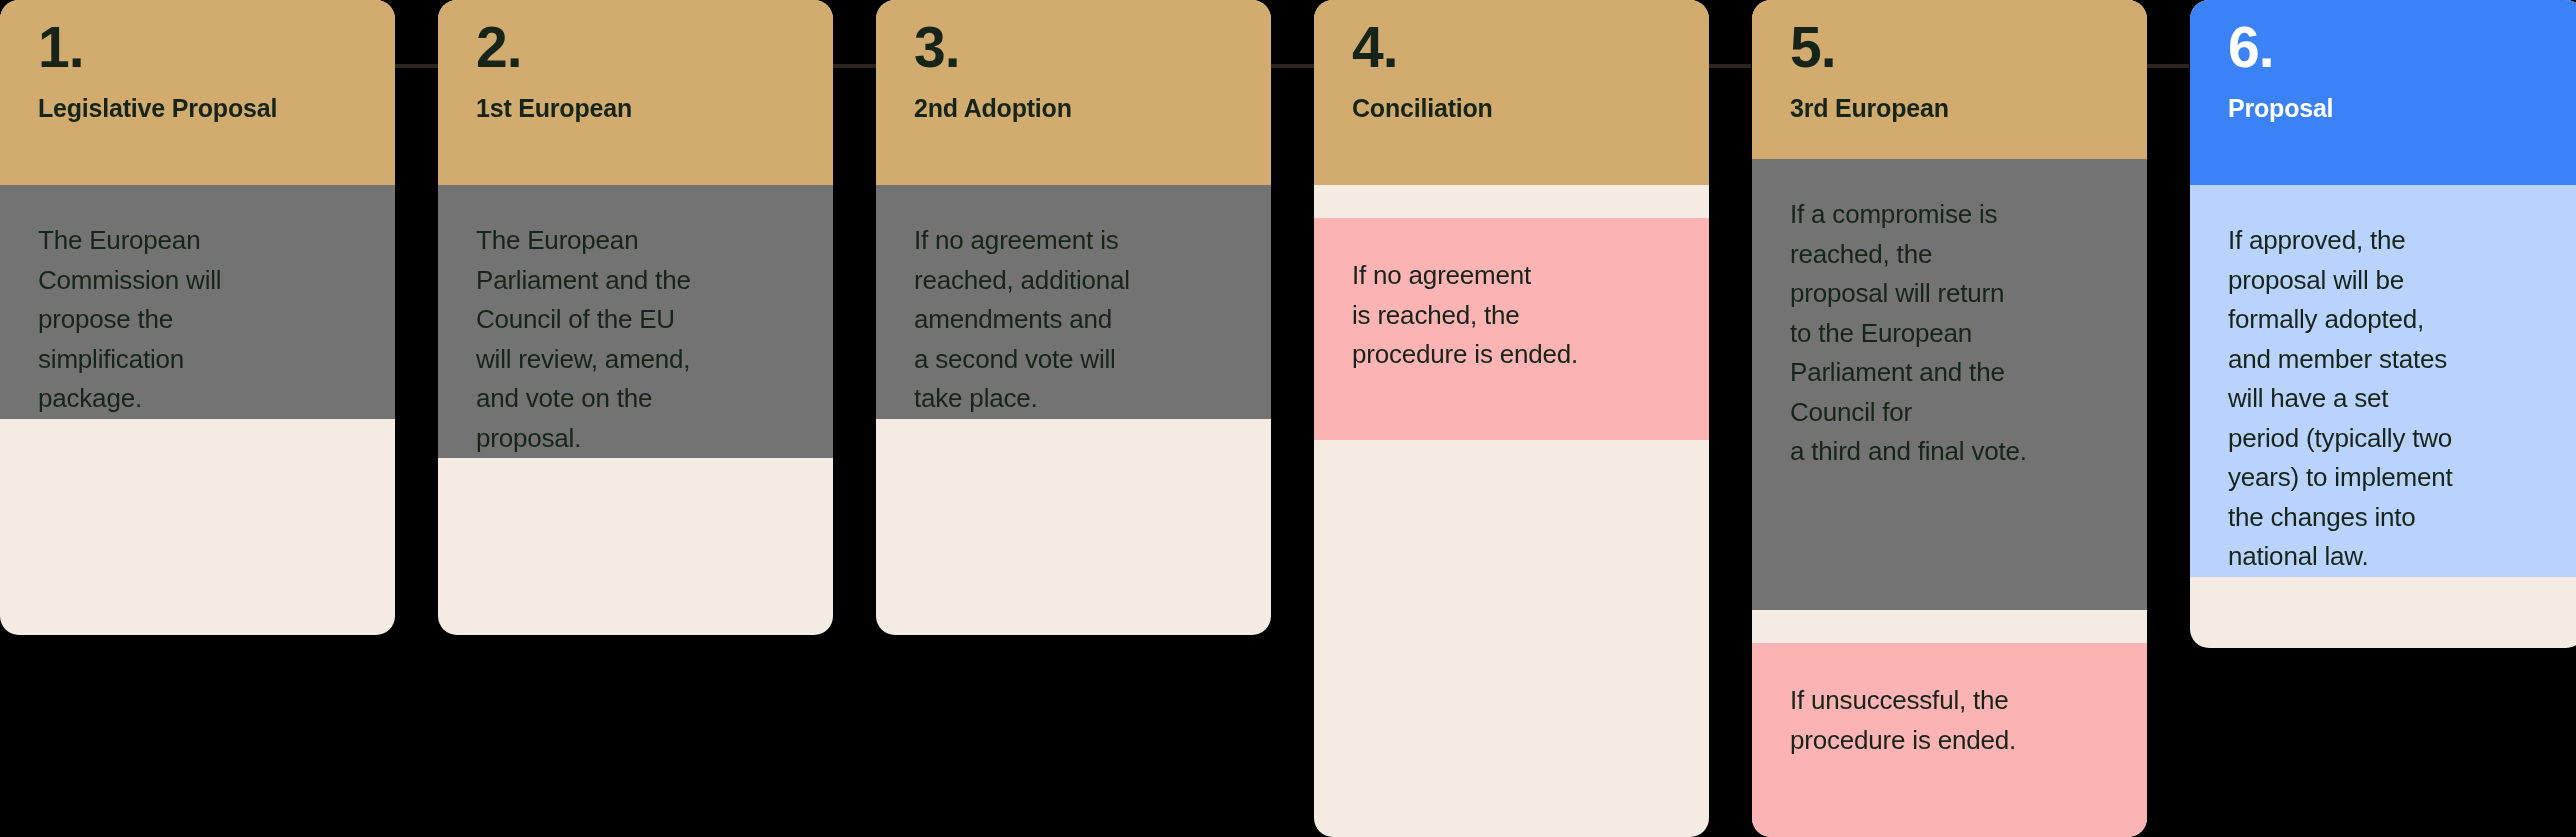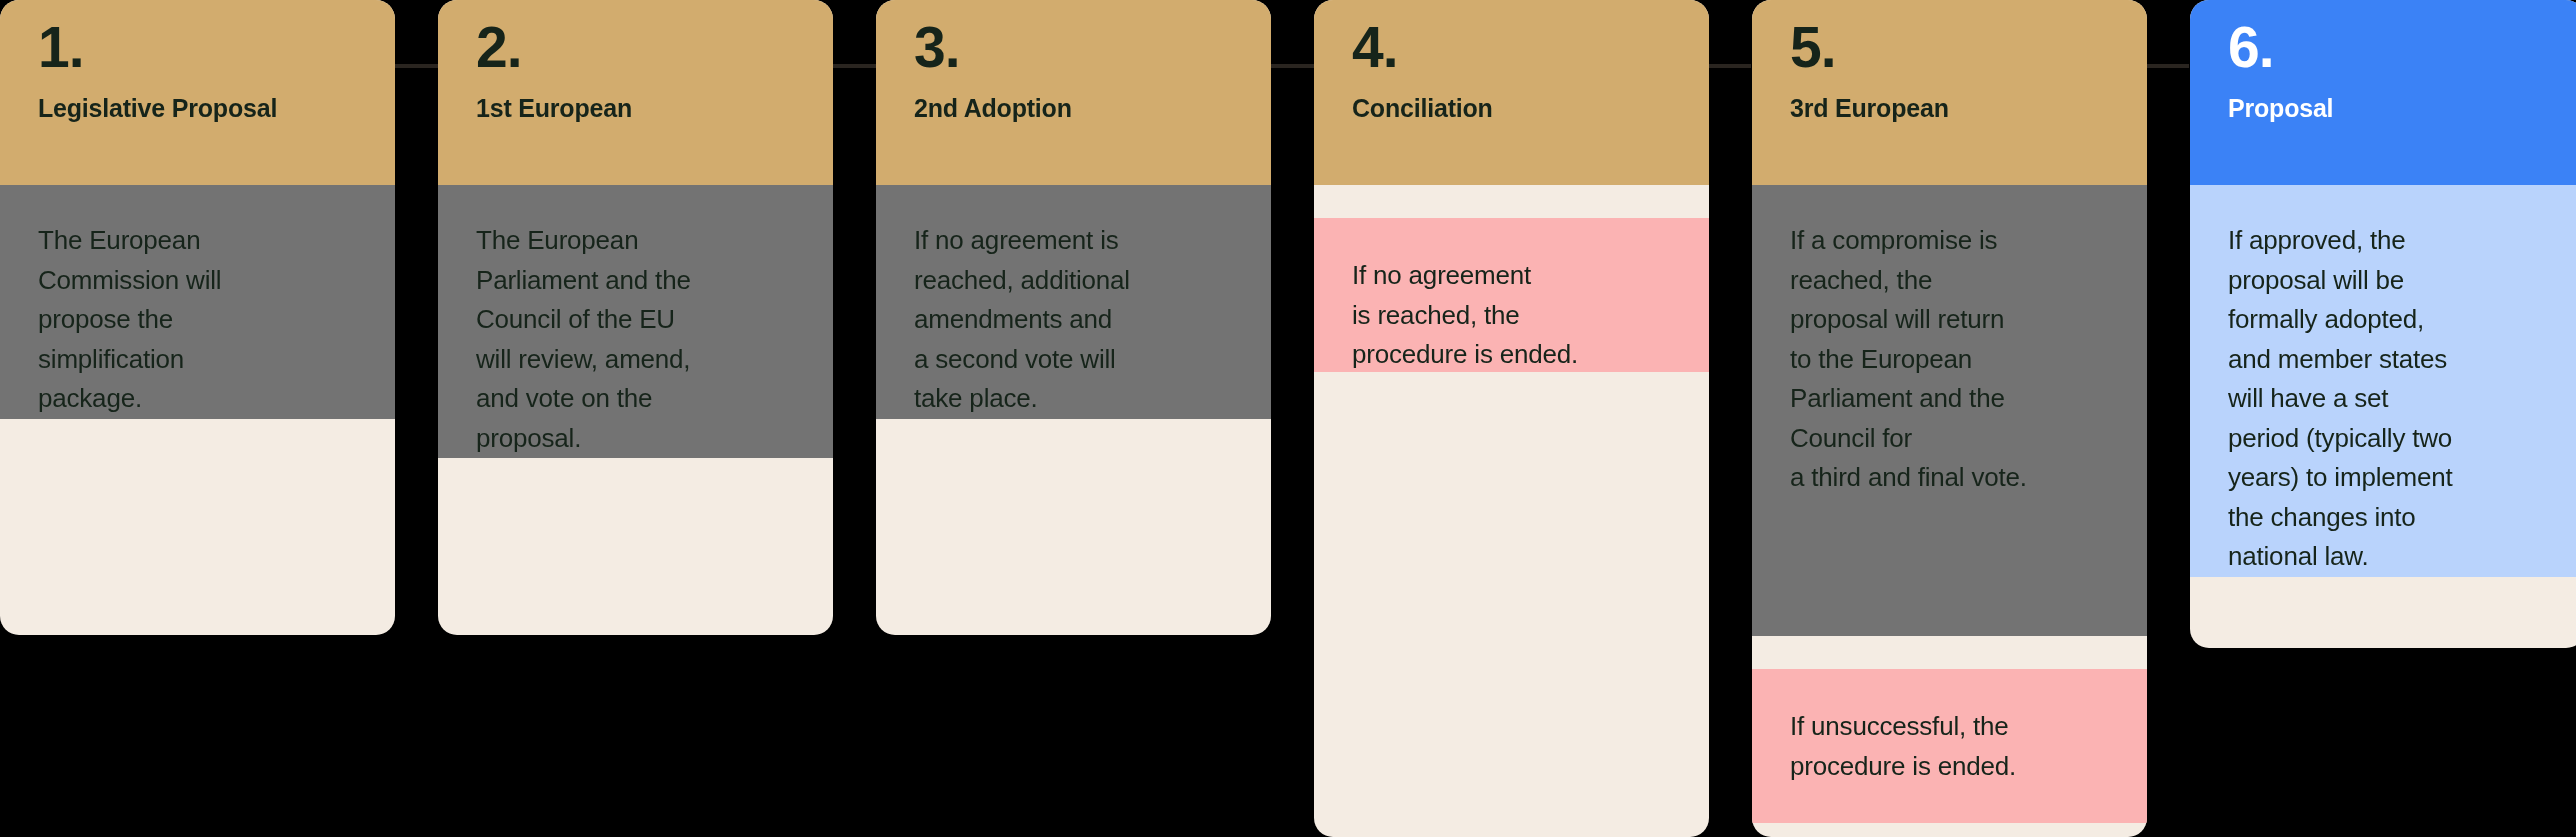--- a/index.html
+++ b/index.html
@@ -89,21 +89,21 @@
     letter-spacing: -0.2px;
     white-space: pre-line;
   }
 
   
   .card.short { height: 635px; }
 
   
   .card.tall { height: 837px; }
   .card.tall .card-body { flex: 0 0 451px; }
-  .card.tall .card-note { height: 154px; margin-top: 33px; }
+  .card.tall .card-note { height: 222px; margin-top: 33px; }
 
   
   .card.highlight { height: 648px; }
   .card.highlight .card-head {
     background: #3b82f6;
     color: #ffffff;
   }
   .card.highlight .card-body { background: #b9d3fc; }
 </style>
 </head>

